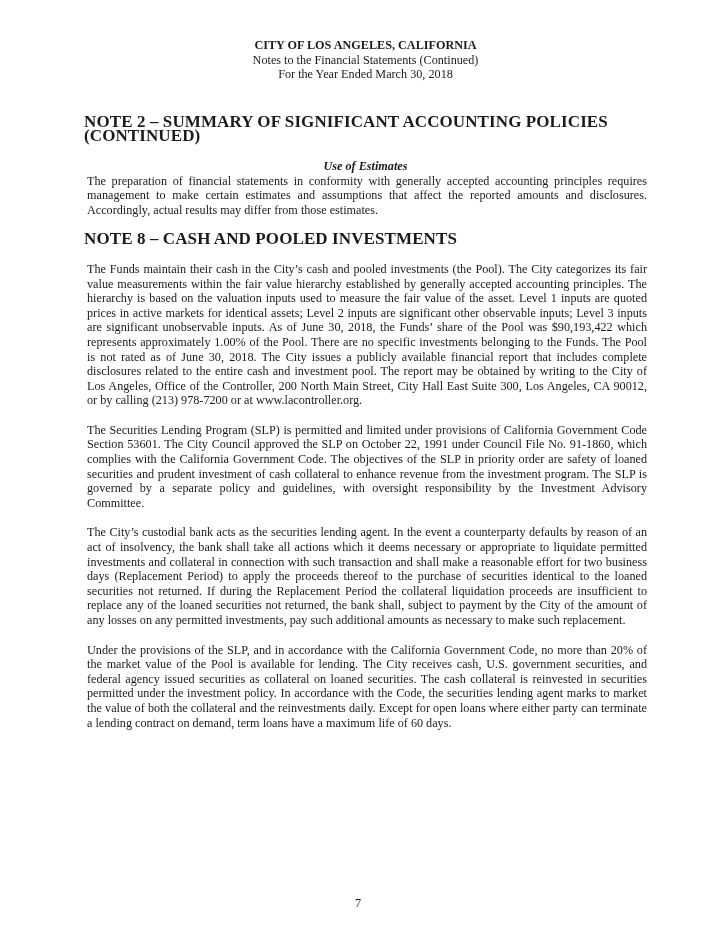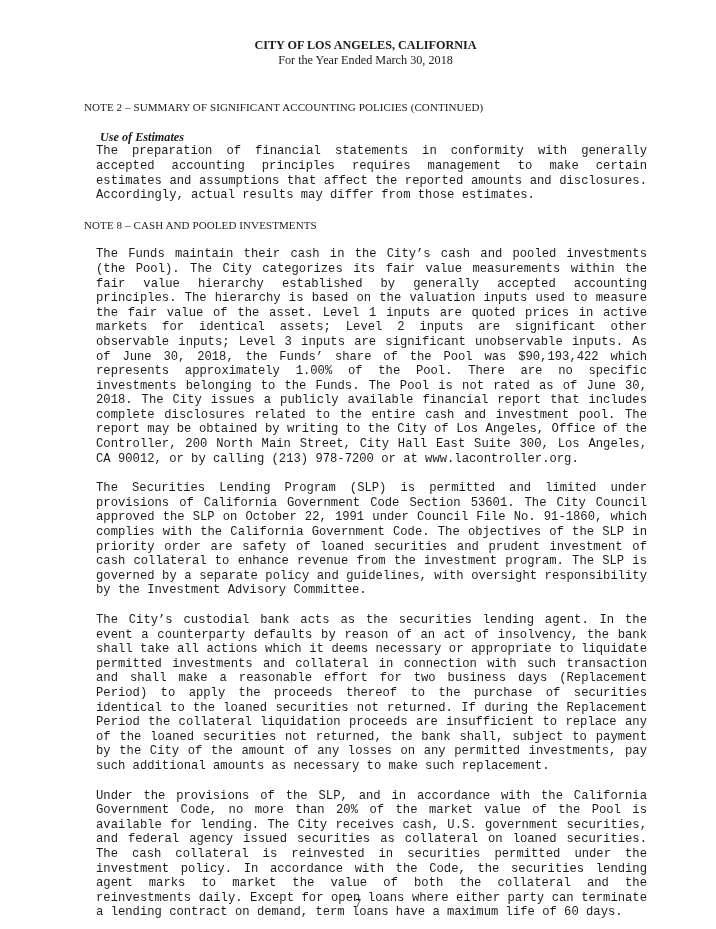--- a/index.html
+++ b/index.html
@@ -23,56 +23,57 @@
     width: 563px;
     font-size: 12.2px;
     line-height: 14.6px;
   }
   .doc-header {
     text-align: center;
   }
   .hdr { margin: 0; }
   .bold { font-weight: bold; }
   .note-heading {
-    font-size: 11px;
-    font-weight: normal;
+    font-size: 17px;
+    font-weight: bold;
     margin: 15px 0 15px 0;
     letter-spacing: 0.1px;
   }
   .note-heading.first {
     margin-top: 33px;
   }
   .subheading {
     font-size: 12.2px;
     font-weight: bold;
     font-style: italic;
-    margin: 15px 0 0 16px;
+    margin: 15px 0 0 0;
+    text-align: center;
   }
   p.body {
-    margin: 0 0 15px 12px;
+    margin: 0 0 15px 3px;
     text-align: justify;
-    font-family: Liberation Mono, monospace;
   }
   .page-number {
     position: absolute;
     top: 896px;
     left: 0;
     right: 0;
     text-align: center;
     font-size: 12.2px;
   }
 </style>
 </head>
 <body>
 
 <div class="page">
   <div class="content">
 
     <div class="doc-header">
       <div class="hdr bold">CITY OF LOS ANGELES, CALIFORNIA</div>
+      <div class="hdr">Notes to the Financial Statements (Continued)</div>
       <div class="hdr">For the Year Ended March 30, 2018</div>
     </div>
 
     <div class="note-heading first">NOTE 2 – SUMMARY OF SIGNIFICANT ACCOUNTING POLICIES (CONTINUED)</div>
 
     <div class="subheading">Use of Estimates</div>
     <p class="body">The preparation of financial statements in conformity with generally accepted accounting principles requires management to make certain estimates and assumptions that affect the reported amounts and disclosures.  Accordingly, actual results may differ from those estimates.</p>
 
     <div class="note-heading">NOTE 8 – CASH AND POOLED INVESTMENTS</div>
 

